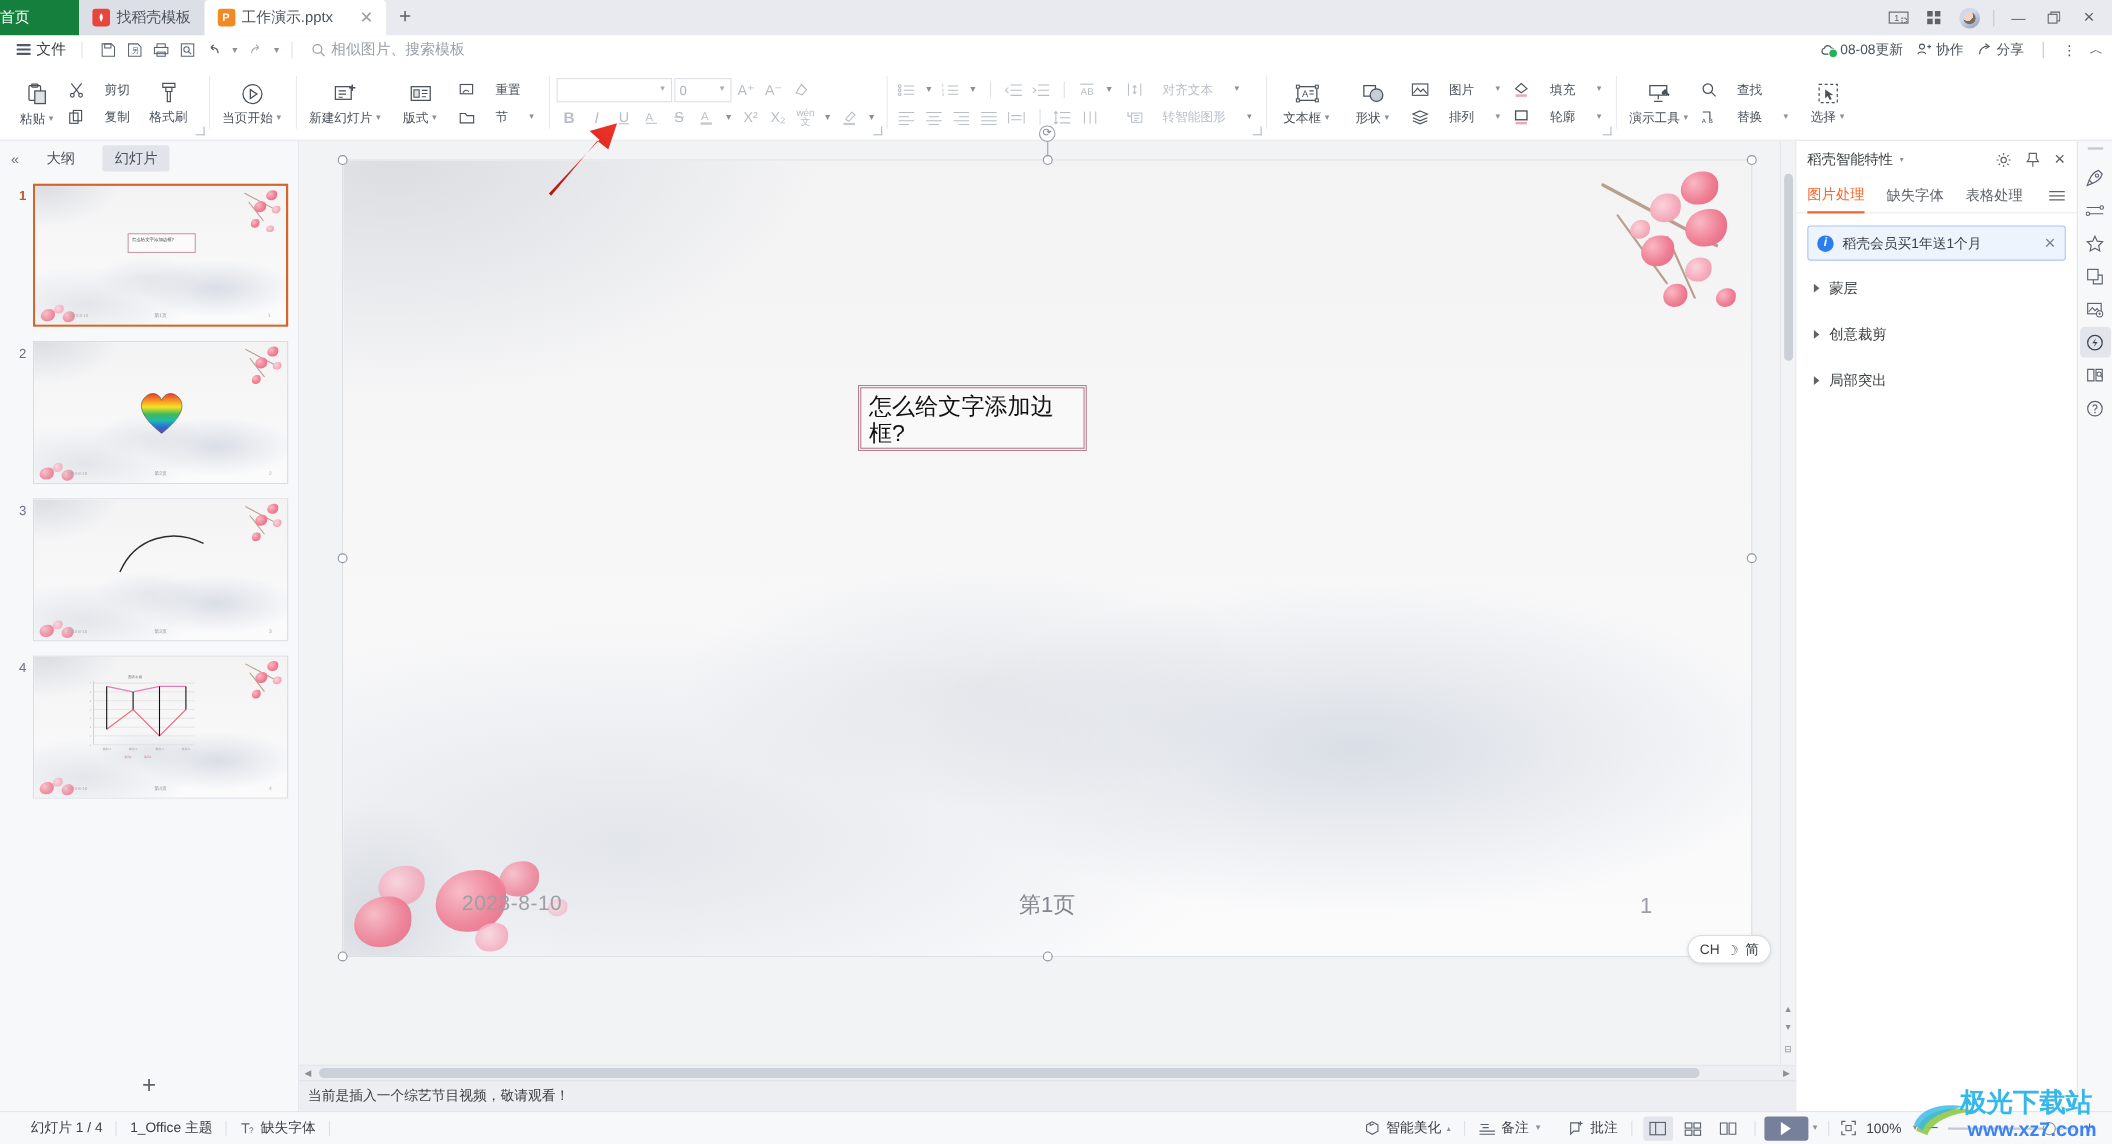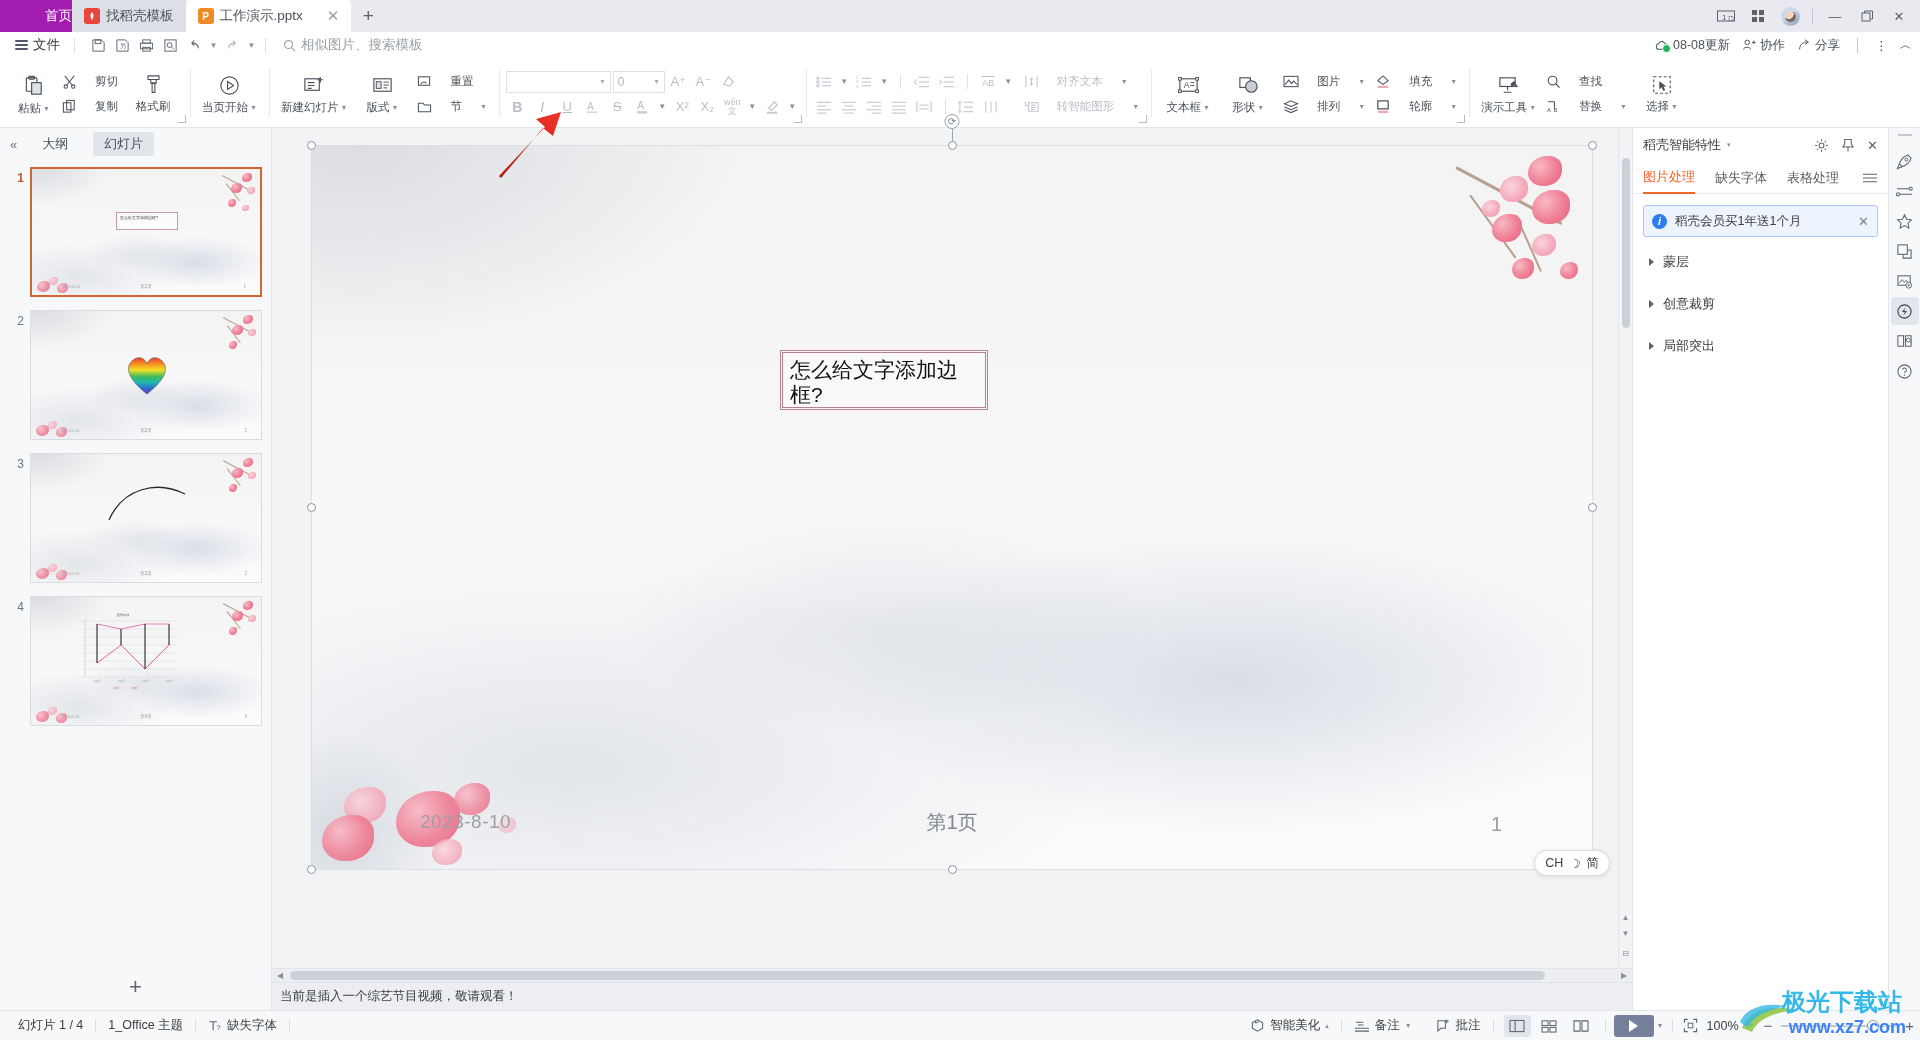--- a/index.html
+++ b/index.html
@@ -6,22 +6,22 @@
   html,body{ width:1920px; height:1040px; overflow:hidden; }
   body{
     font-family:"Liberation Sans","DejaVu Sans",sans-serif;
     font-size:13px; color:#3c4043; background:#f7f8fa;
     -webkit-font-smoothing:antialiased;
   }
   .app{ width:1920px; height:1040px; display:flex; flex-direction:column; background:#fff; }
 
   
   .tabstrip{ height:32px; background:#e8eaef; display:flex; align-items:flex-end; flex:0 0 32px; position:relative; }
-  .home-tab{ width:72px; height:32px; background:#a21caf; color:#fff; display:flex; align-items:center;
-    justify-content:flex-end; font-size:13.5px; }
+  .home-tab{ width:72px; height:32px; background:#15803d; color:#fff; display:flex; align-items:center;
+    justify-content:flex-start; font-size:13.5px; }
   .doc-tab{ height:32px; display:flex; align-items:center; padding:0 12px; gap:6px; font-size:13.5px;
     color:#4a5159; max-width:240px; position:relative; }
   .doc-tab.inactive{ background:#dcdfe6; }
   .doc-tab.active{ background:#fff; border-top-left-radius:4px; border-top-right-radius:4px; }
   .tab-ic{ width:16px; height:16px; border-radius:3px; display:inline-flex; align-items:center; justify-content:center;
     color:#fff; font-size:10px; font-weight:bold; flex:0 0 16px; }
   .tab-ic.tpl{ background:#e8453c; }
   .tab-ic.ppt{ background:#f08a24; }
   .tab-label{ white-space:nowrap; overflow:hidden; text-overflow:ellipsis; }
   .tab-close{ margin-left:18px; color:#9aa0a6; font-size:15px; cursor:pointer; }
@@ -186,21 +186,21 @@
     border-radius:4px; cursor:pointer; }
   .rail-btn.active{ background:#e2e5eb; }
 
   
   .ime{ position:absolute; right:22px; top:722px; height:26px; padding:0 10px; background:#fff; border:1px solid #d9dce1;
     border-radius:13px; display:flex; align-items:center; gap:6px; font-size:12.5px; color:#3c4043;
     box-shadow:0 1px 4px rgba(0,0,0,.10); z-index:40; }
 
   
   .statusbar{ height:30px; flex:0 0 30px; background:#f7f8fa; border-top:1px solid #e3e5e9; display:flex;
-    align-items:center; padding:0 6px; font-size:12.5px; color:#3c4043; gap:0; }
+    align-items:center; padding:0 16px; font-size:12.5px; color:#3c4043; gap:0; }
   .sb-item{ display:flex; align-items:center; gap:5px; padding:0 12px; cursor:pointer; white-space:nowrap; }
   .sb-sep{ width:1px; height:14px; background:#dcdfe5; }
   .sb-right{ margin-left:auto; display:flex; align-items:center; }
   .view-btn{ width:27px; height:22px; display:flex; align-items:center; justify-content:center; color:#5a626e;
     border-radius:3px; cursor:pointer; }
   .view-btn.active{ background:#e2e5eb; }
   .play-btn{ width:40px; height:22px; background:#77809a; border-radius:3px; display:flex; align-items:center;
     justify-content:center; cursor:pointer; }
   .play-tri{ width:0;height:0;border-left:9px solid #fff;border-top:6px solid transparent;border-bottom:6px solid transparent; }
   .zoomwrap{ display:flex; align-items:center; gap:9px; padding-left:10px; }

